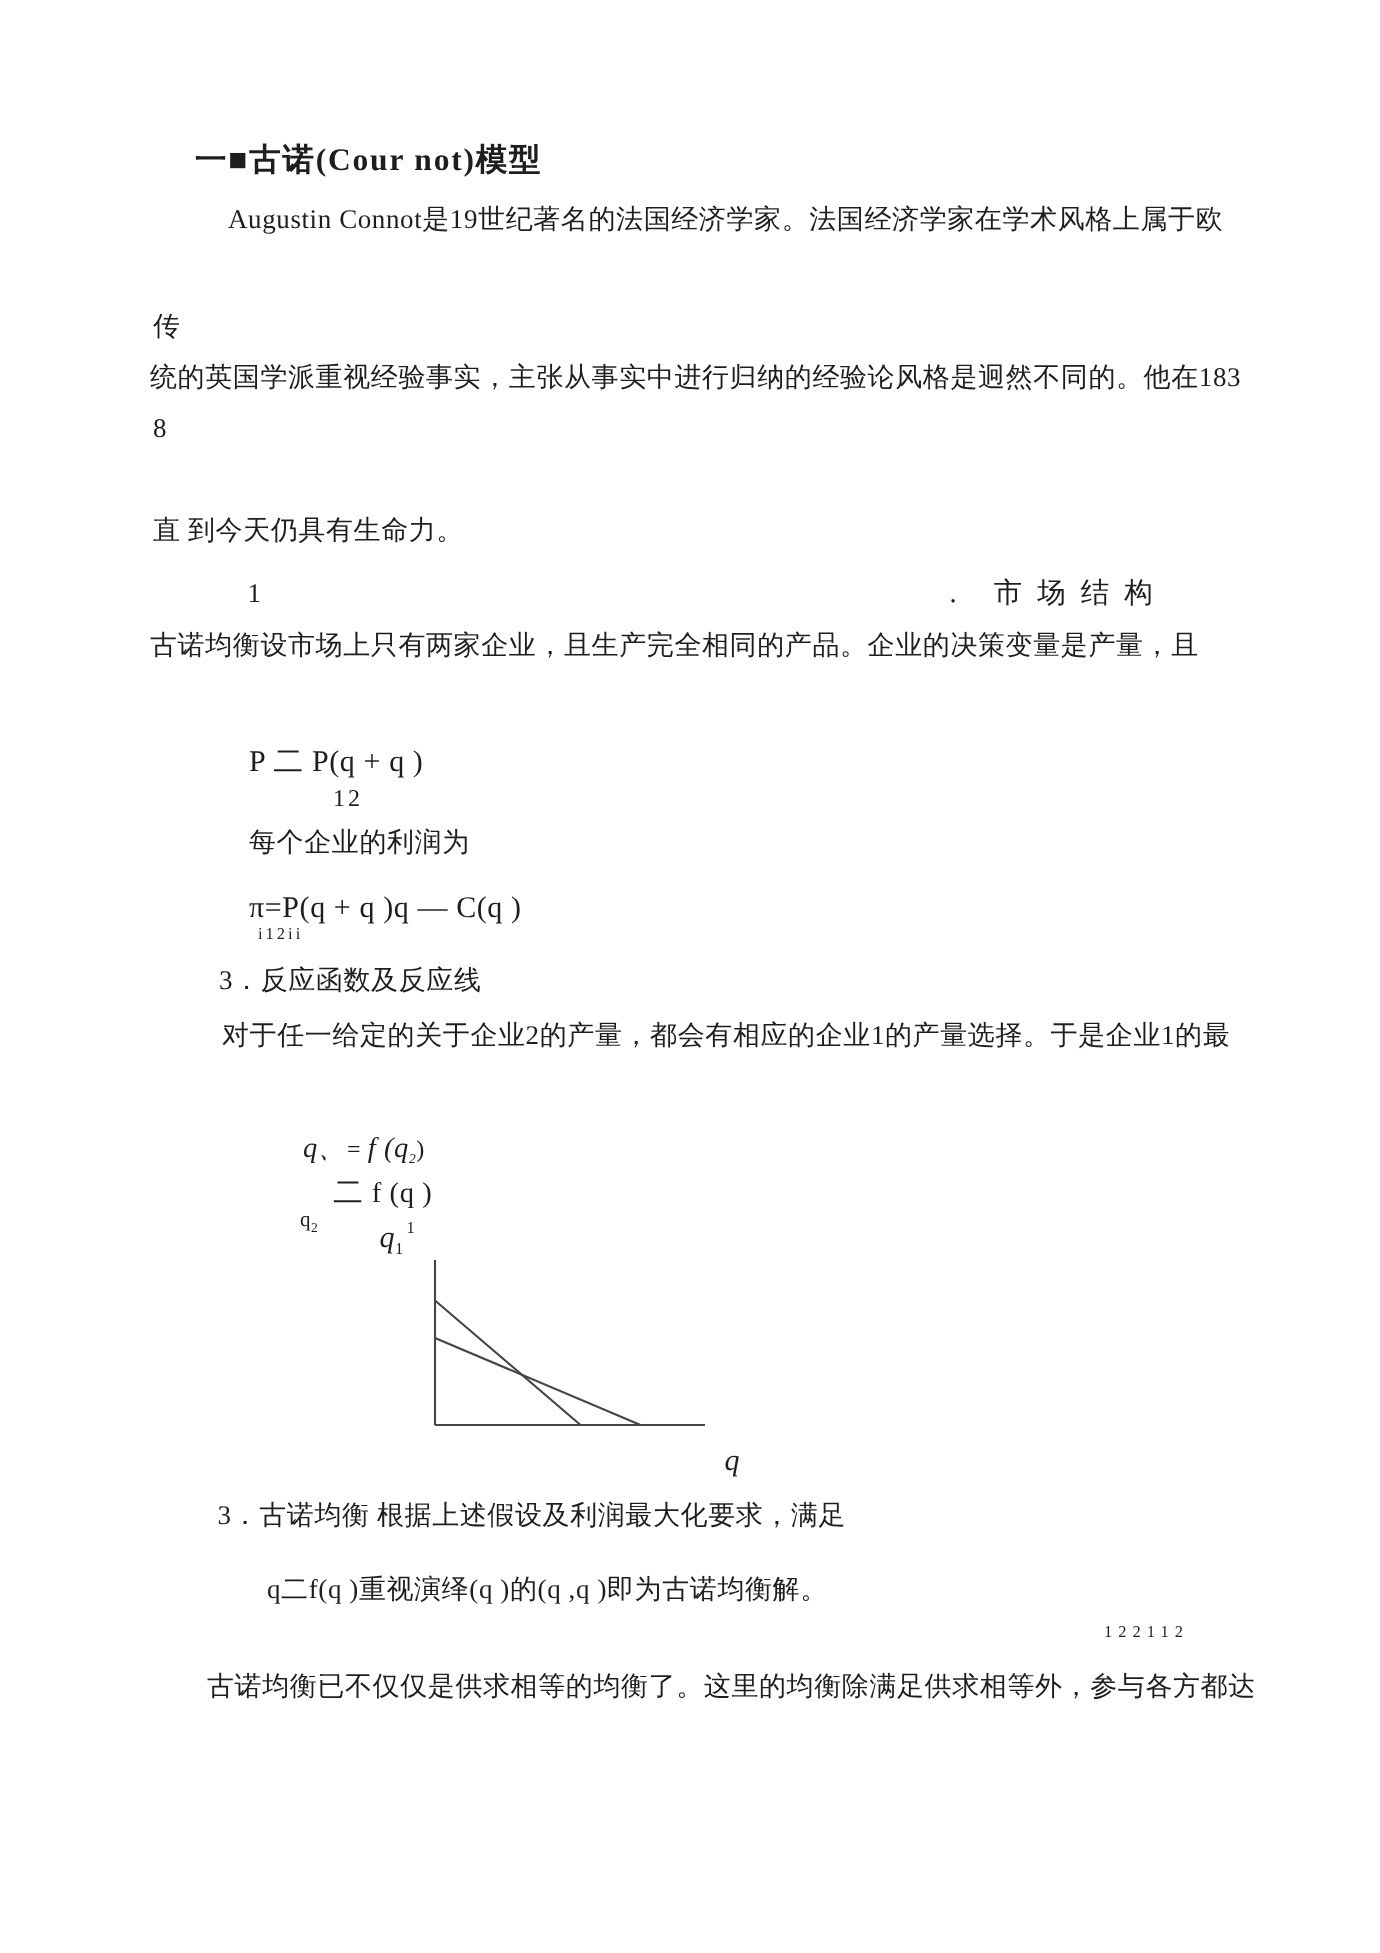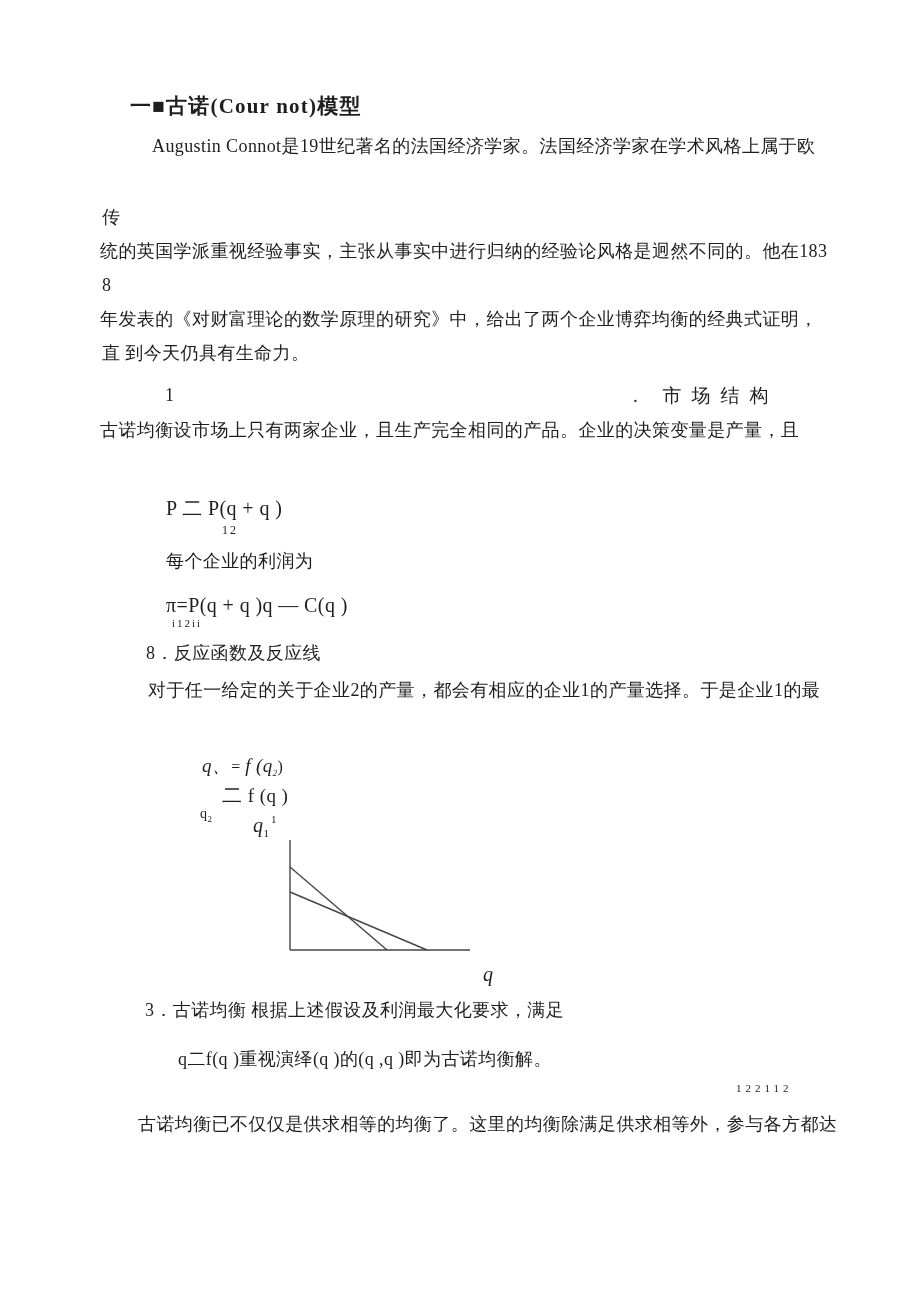--- a/index.html
+++ b/index.html
@@ -7,21 +7,21 @@
     position:relative;width:884px;height:1302px;background:#ffffff;
     font-family:"Liberation Serif","DejaVu Serif",serif;
     color:#1e1e1e;overflow:hidden;
   }
   .ln{position:absolute;white-space:pre;font-size:18px;letter-spacing:.4px;line-height:1.2;}
   .title{font-weight:bold;font-size:21px;letter-spacing:1.2px;}
   .f20{font-size:20px;}
   .f19{font-size:19px;}
   .f16{font-size:16px;}
   .f14{font-size:14px;}
-  .f12{font-size:12px;font-family:Liberation Serif, serif;}
+  .f12{font-size:16px;font-family:Liberation Serif, serif;}
   .f11{font-size:11px;}
   .it{font-style:italic;}
   .subsm{font-size:11px;position:relative;top:5px;}
   .subxs{font-size:9px;position:relative;top:4px;}
   .ls10{letter-spacing:10px;}
   .ls4{letter-spacing:4px;}
   .ls2{letter-spacing:2px;}
   .fig{position:absolute;left:250px;top:835px;}
   .fig path{stroke:#454545;stroke-width:1.4;fill:none;}
 </style>
@@ -29,36 +29,35 @@
 <body>
 
 <div class="page">
 
   <div class="ln title" style="left:130px;top:94px">一■古诺(Cour not)模型</div>
 
   <div class="ln" style="left:152px;top:136px">Augustin Connot是19世纪著名的法国经济学家。法国经济学家在学术风格上属于欧</div>
   <div class="ln" style="left:102px;top:207px">传</div>
   <div class="ln" style="left:100px;top:241px">统的英国学派重视经验事实，主张从事实中进行归纳的经验论风格是迥然不同的。他在183</div>
   <div class="ln" style="left:102px;top:275px">8</div>
-  <div class="ln" style="left:100px;top:309px">年发表的《对财富理论的数学原理的研究》中，给出了两个企业博弈均衡的经典式证明，</div>
   <div class="ln" style="left:102px;top:343px">直 到今天仍具有生命力。</div>
 
   <div class="ln" style="left:165px;top:385px">1</div>
   <div class="ln f19 ls10" style="left:633px;top:385px">. 市场结构</div>
   <div class="ln" style="left:100px;top:420px">古诺均衡设市场上只有两家企业，且生产完全相同的产品。企业的决策变量是产量，且</div>
 
   <div class="ln f20" style="left:166px;top:496px">P 二 P(q + q )</div>
   <div class="ln f12 ls2" style="left:222px;top:523px">12</div>
 
   <div class="ln" style="left:166px;top:551px">每个企业的利润为</div>
 
   <div class="ln f20" style="left:166px;top:593px">π=P(q + q )q — C(q )</div>
   <div class="ln f11 ls2" style="left:172px;top:617px">i12ii</div>
 
-  <div class="ln" style="left:146px;top:643px">8．反应函数及反应线</div>
+  <div class="ln" style="left:146px;top:643px">3．反应函数及反应线</div>
   <div class="ln" style="left:148px;top:680px">对于任一给定的关于企业2的产量，都会有相应的企业1的产量选择。于是企业1的最</div>
 
   <div class="ln f19" style="left:202px;top:755px"><span class="it">q、</span><span class="f16">= </span><span class="it">f (q</span><span class="subxs it">2</span><span class="f16">)</span></div>
   <div class="ln f19" style="left:222px;top:783px"><span class="f20">二 </span><span>f (q )</span></div>
   <div class="ln f14" style="left:200px;top:806px"><span>q</span><span class="subxs">2</span></div>
   <div class="ln f11" style="left:271px;top:813px">1</div>
 
   <svg class="fig" width="240" height="125" viewBox="0 0 240 125">
     <path d="M40 5 L40 115"></path>
     <path d="M40 115 L220 115"></path>

